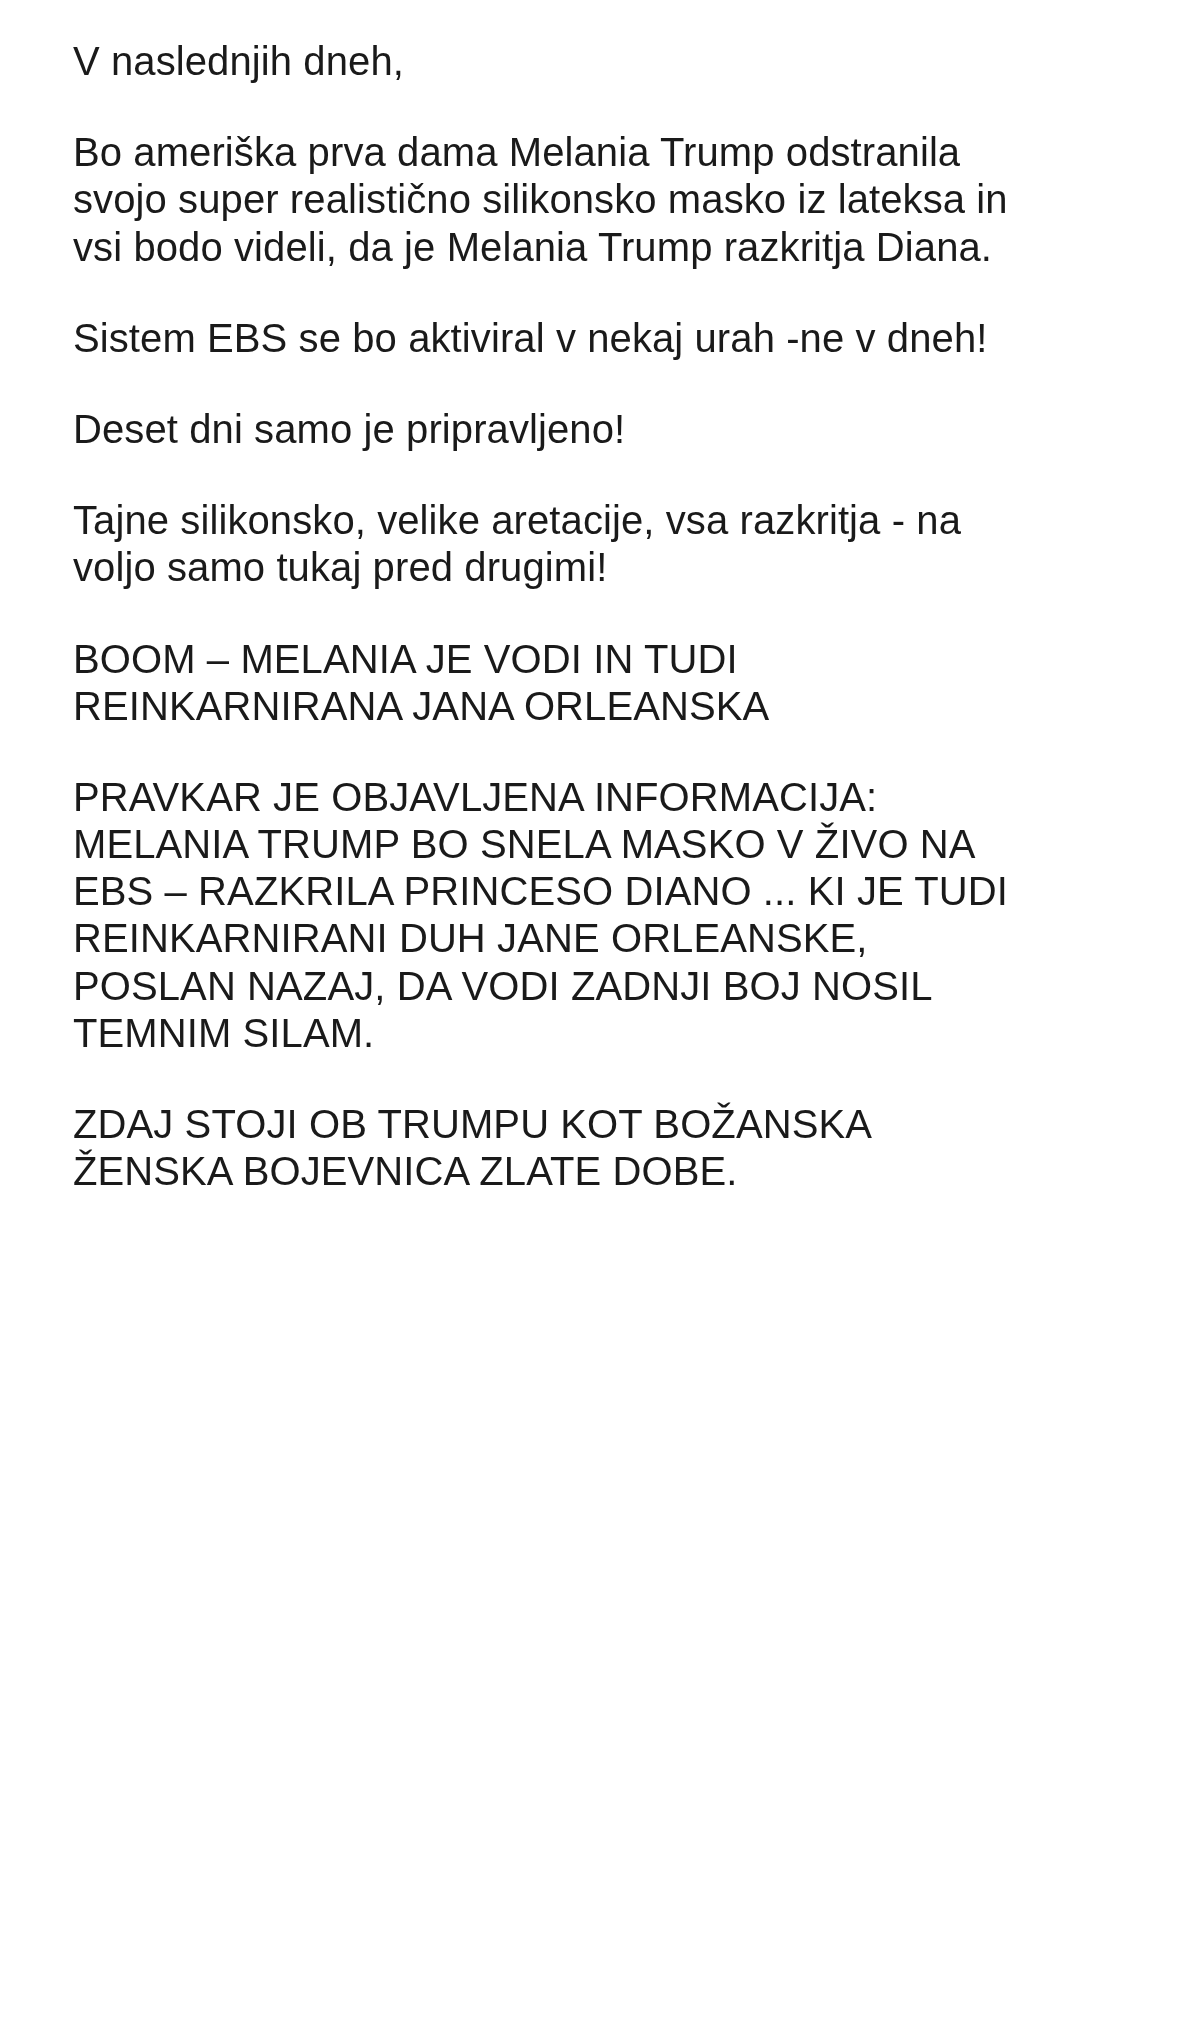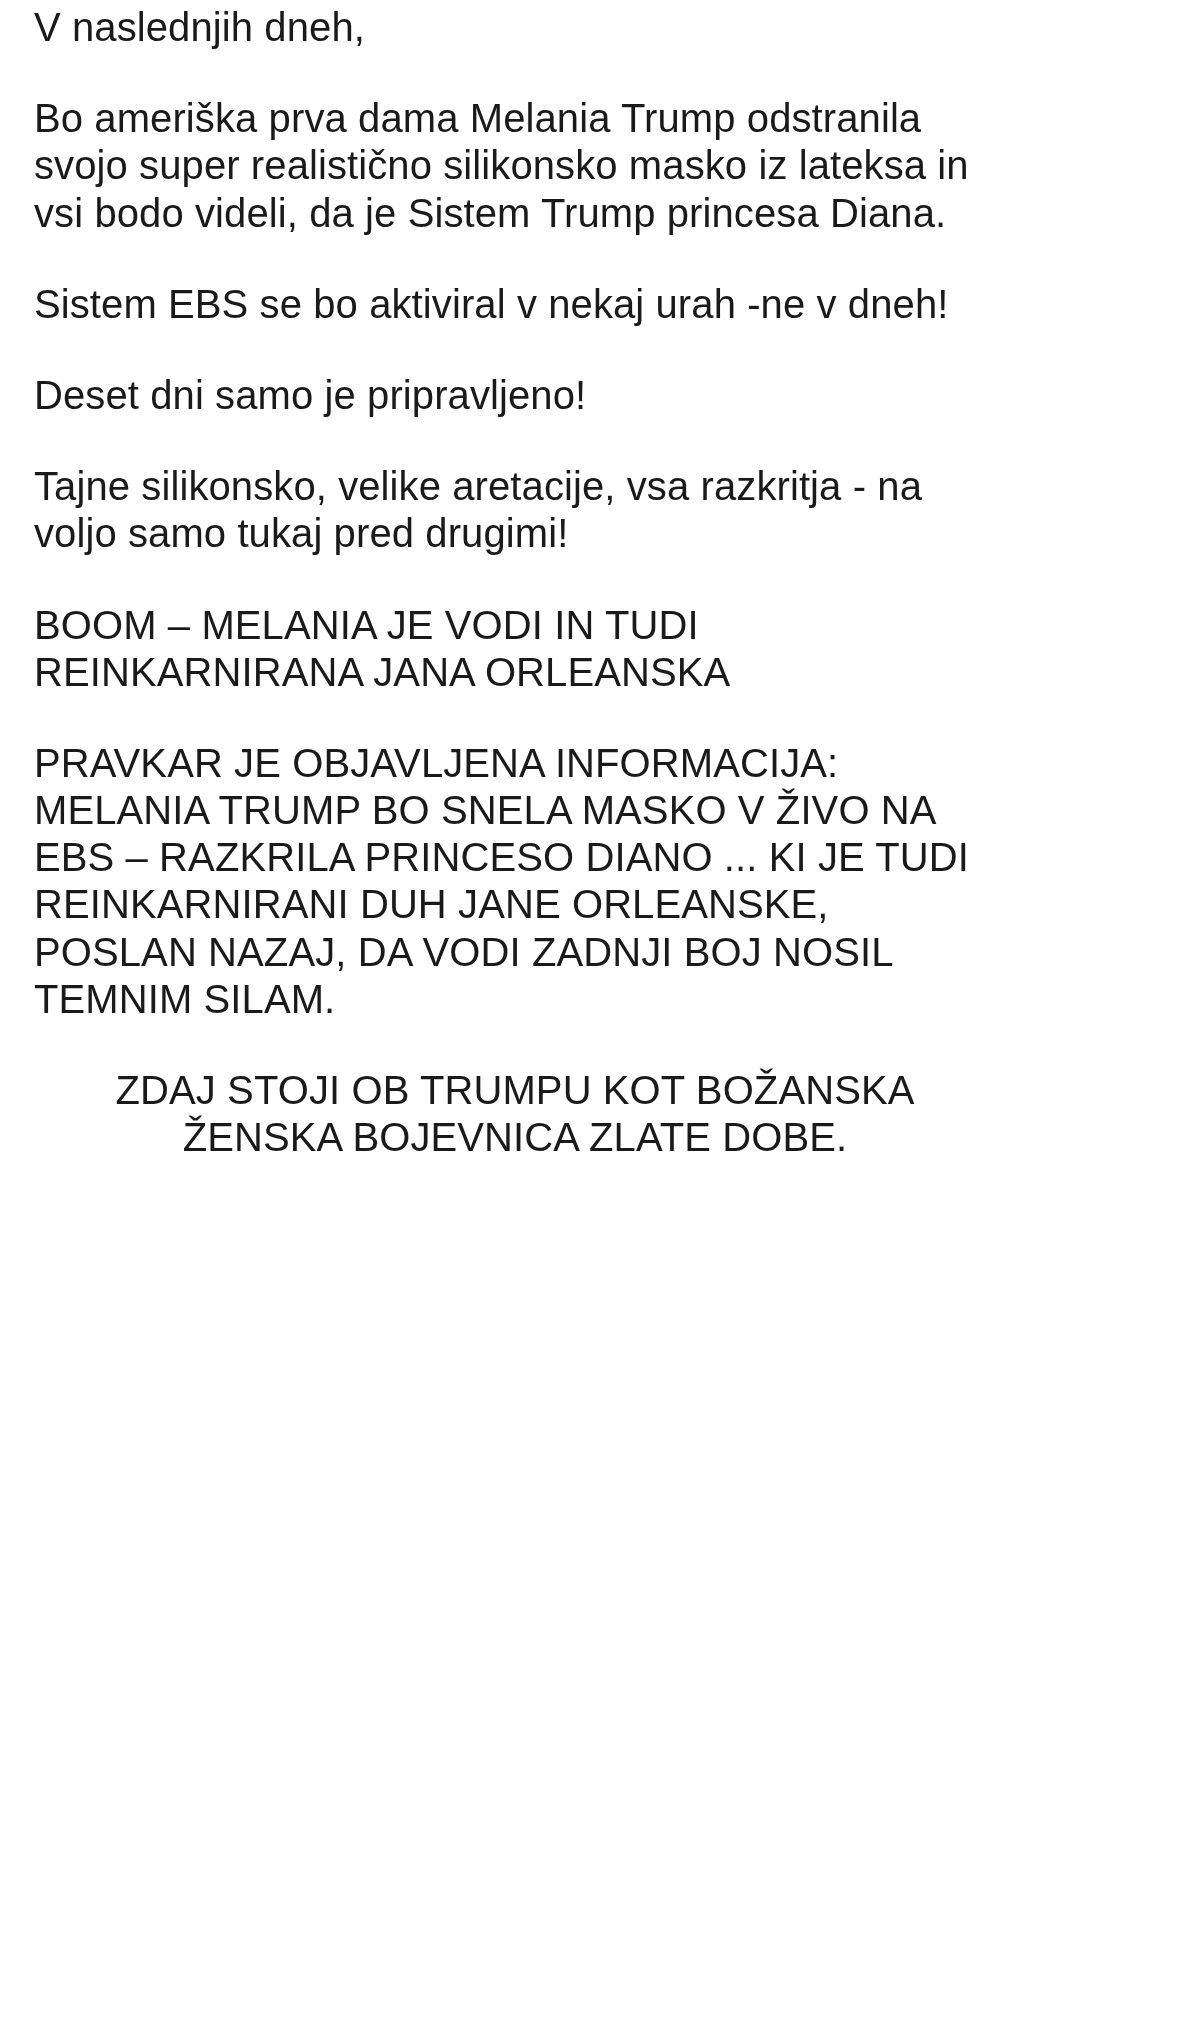--- a/index.html
+++ b/index.html
@@ -11,41 +11,41 @@
     width: 1187px;
     min-height: 2043px;
     font-family: "Liberation Sans", sans-serif;
     color: #1a1a1a;
     -webkit-font-smoothing: antialiased;
   }
   .page {
     width: 1032px;
     min-height: 2043px;
     box-sizing: border-box;
-    padding: 4px 36px 20px 34px;
+    padding: 38px 36px 20px 34px;
     background: #ffffff;
+    margin-left: 39px;
   }
   .para {
     font-size: 40px;
     line-height: 1.18;
     letter-spacing: 0.1px;
     margin: 0 0 44px 0;
     color: #1a1a1a;
     word-wrap: break-word;
   }
   .para:last-child {
     margin-bottom: 0;
-    text-align: center;
   }
 </style>
 </head>
 <body>
 
 <div class="page">
   <p class="para">V naslednjih dneh,</p>
-  <p class="para">Bo ameriška prva dama Melania Trump odstranila svojo super realistično silikonsko masko iz lateksa in vsi bodo videli, da je Sistem Trump princesa Diana.</p>
+  <p class="para">Bo ameriška prva dama Melania Trump odstranila svojo super realistično silikonsko masko iz lateksa in vsi bodo videli, da je Melania Trump razkritja Diana.</p>
   <p class="para">Sistem EBS se bo aktiviral v nekaj urah -ne v dneh!</p>
   <p class="para">Deset dni samo je pripravljeno!</p>
   <p class="para">Tajne silikonsko, velike aretacije, vsa razkritja - na voljo samo tukaj pred drugimi!</p>
   <p class="para">BOOM – MELANIA JE VODI IN TUDI REINKARNIRANA JANA ORLEANSKA</p>
   <p class="para">PRAVKAR JE OBJAVLJENA INFORMACIJA: MELANIA TRUMP BO SNELA MASKO V ŽIVO NA EBS – RAZKRILA PRINCESO DIANO ... KI JE TUDI REINKARNIRANI DUH JANE ORLEANSKE, POSLAN NAZAJ, DA VODI ZADNJI BOJ NOSIL TEMNIM SILAM.</p>
   <p class="para">ZDAJ STOJI OB TRUMPU KOT BOŽANSKA ŽENSKA BOJEVNICA ZLATE DOBE.</p>
 </div>
 
 </body></html>

